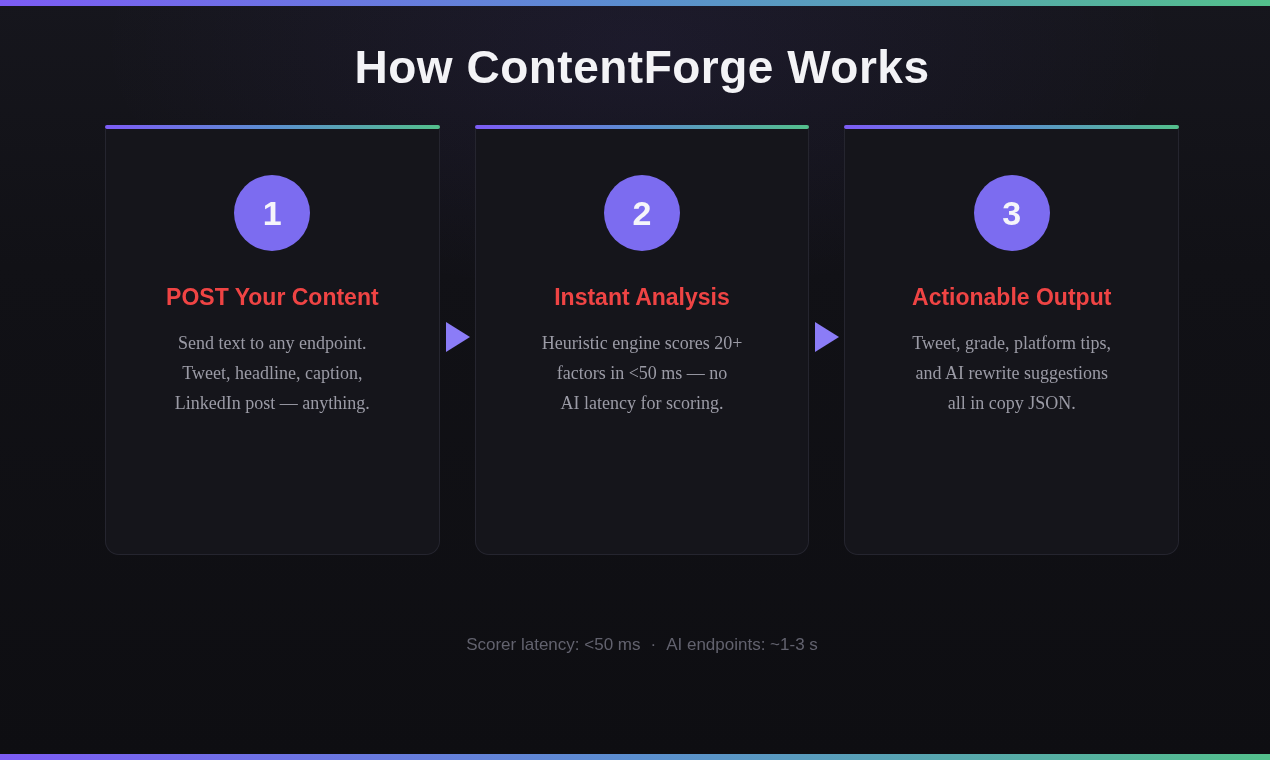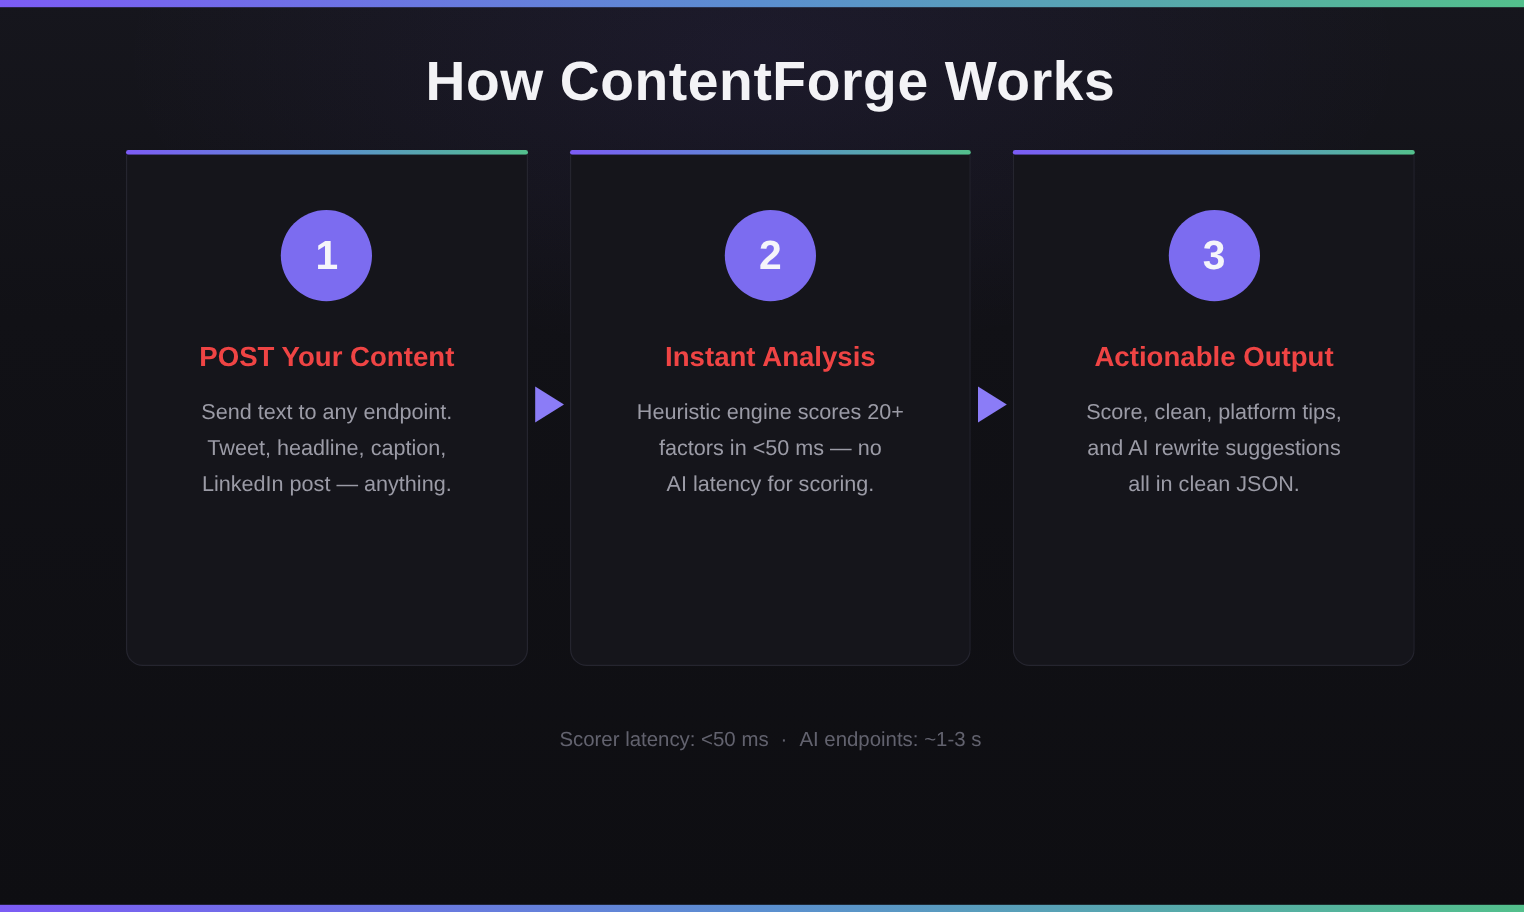--- a/index.html
+++ b/index.html
@@ -94,35 +94,36 @@
     margin: 33px 0 0;
     font-size: 23px;
     font-weight: bold;
     color: #ef4444;
   }
   .card-desc {
     margin: 17px 0 0;
     font-size: 18px;
     line-height: 30px;
     color: #9b9ba6;
+    font-family: Liberation Serif, serif;
   }
   .card-desc .line { display: block; }
 
   .flow-arrow {
     flex: 0 0 auto;
     width: 0;
     height: 0;
     margin: 197px 5px 0 6px;
     border-top: 15px solid transparent;
     border-bottom: 15px solid transparent;
     border-left: 24px solid var(--arrow, #8b7cf7);
   }
 
   .latency-footer {
-    margin-top: 52px;
+    margin-top: 80px;
     text-align: center;
     font-size: 17px;
     color: #62626e;
   }
   .latency-footer .sep {
     display: inline-block;
     margin: 0 10px;
   }
 </style>
 </head>
@@ -171,23 +172,23 @@
     <div class="flow-arrow"></div>
 
     <div class="card">
       <div class="card-accent"></div>
       <div class="card-body">
         <div class="step-circle">
           <span class="step-number">3</span>
         </div>
         <h3 class="card-title">Actionable Output</h3>
         <p class="card-desc">
-          <span class="line">Score, clean, platform tips,</span>
+          <span class="line">Tweet, grade, platform tips,</span>
           <span class="line">and AI rewrite suggestions</span>
-          <span class="line">all in clean JSON.</span>
+          <span class="line">all in copy JSON.</span>
         </p>
       </div>
     </div>
 
   </div>
 
   <div class="latency-footer">
     <span>Scorer latency: &lt;50 ms</span><span class="sep">·</span><span>AI endpoints: ~1-3 s</span>
   </div>
 

